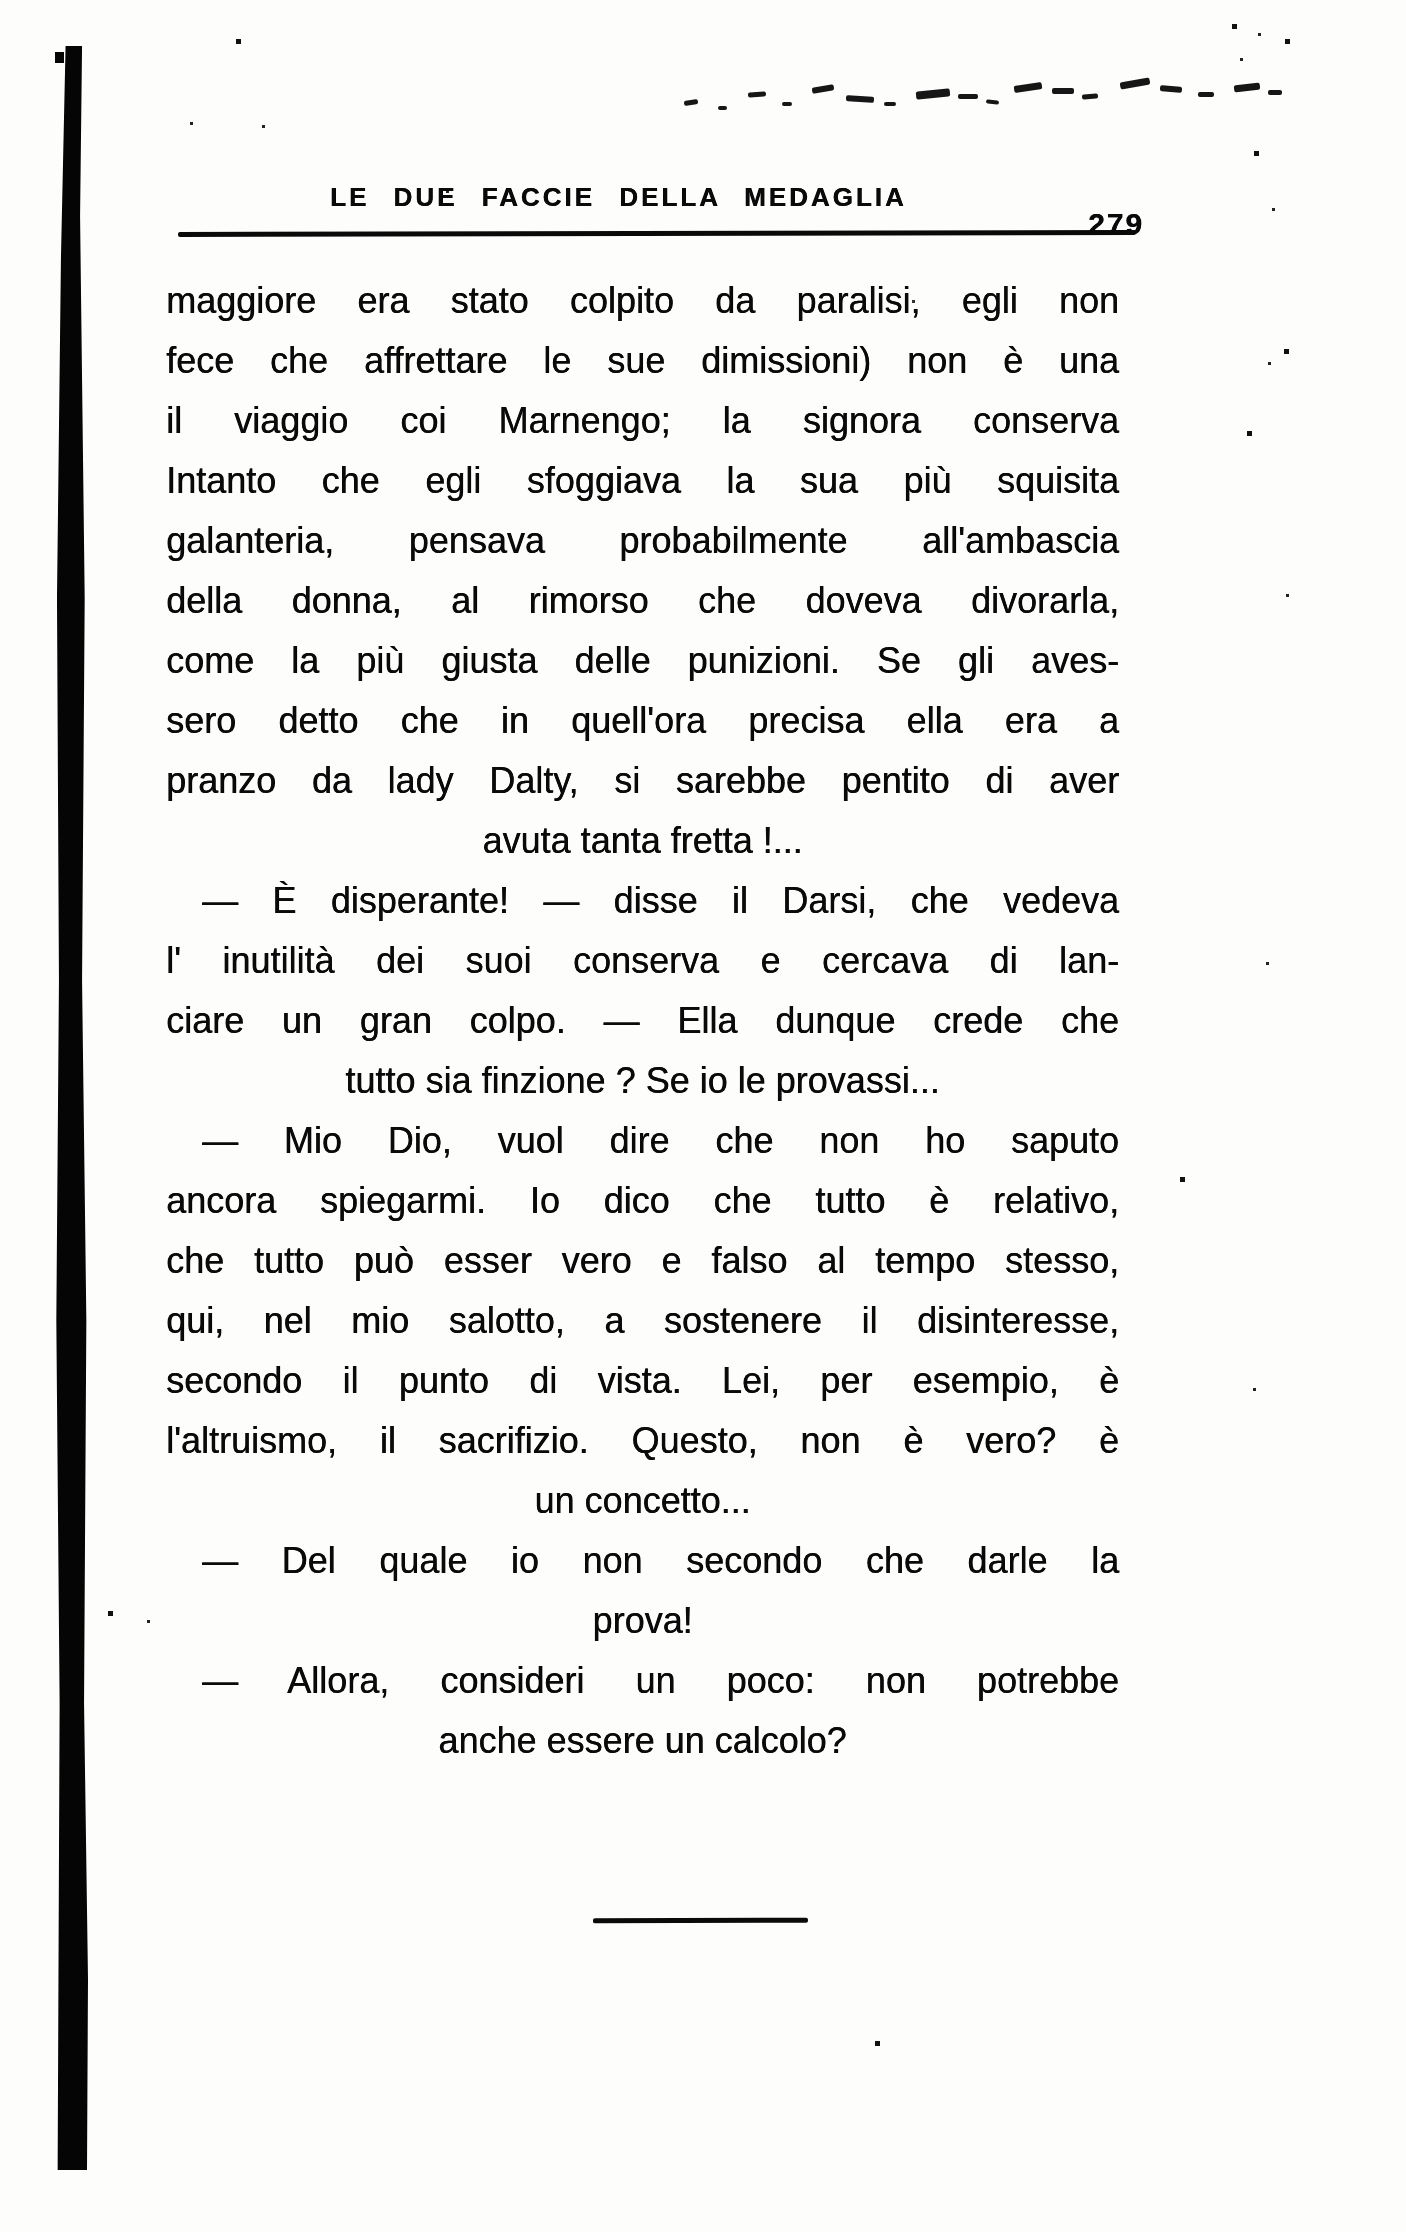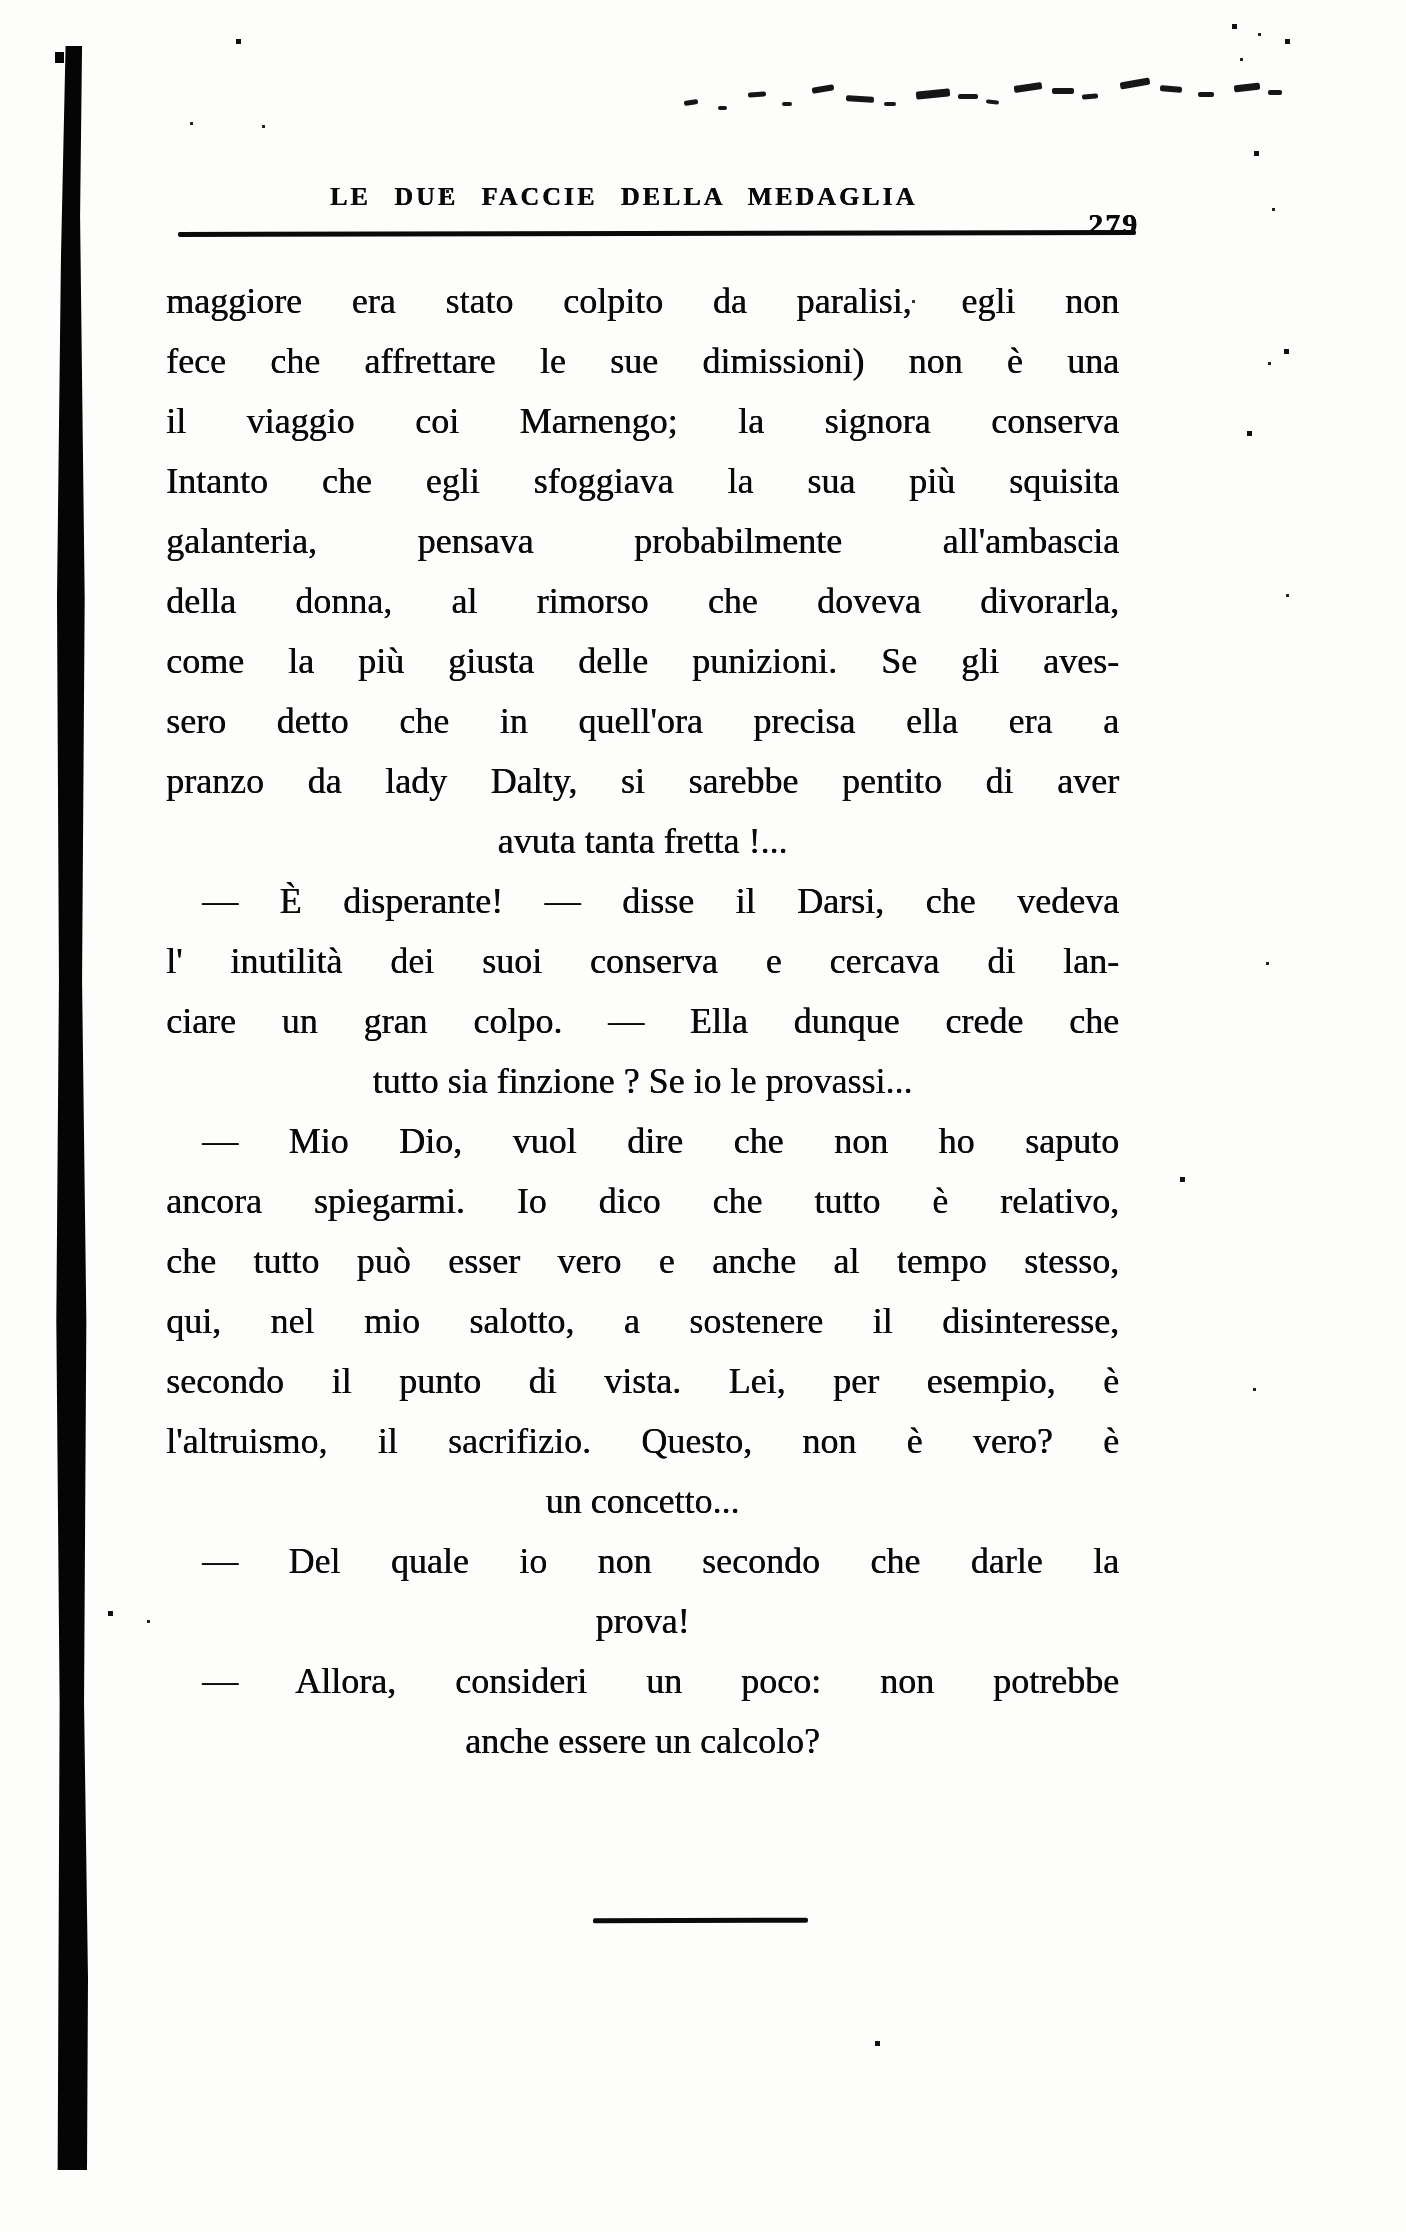--- a/index.html
+++ b/index.html
@@ -2,21 +2,21 @@
 <html><head>
 <meta charset="utf-8">
 <style>
   html,body{margin:0;padding:0;background:#e8e8e8;}
   .page{
     position:relative;
     width:1406px;height:2232px;
     margin:0 auto;
     background:#fdfdfc;
     overflow:hidden;
-    font-family:Liberation Serif, serif;
+    font-family:Liberation Sans, sans-serif;
     color:#0a0a0a;
   }
   
   .gutter-bar{
     position:absolute;left:55px;top:46px;width:33px;height:2124px;
     background:#050505;
     clip-path:polygon(32% 0%,82% 0%,76% 8%,90% 26%,82% 44%,95% 60%,88% 78%,100% 91%,97% 100%,8% 100%,14% 78%,4% 60%,12% 44%,6% 26%,18% 10%);
   }
   .gutter-head{
     position:absolute;left:55px;top:52px;width:9px;height:11px;background:#050505;
@@ -112,21 +112,21 @@
       <div class="line just">come la più giusta delle punizioni. Se gli aves-</div>
       <div class="line just">sero detto che in quell'ora precisa ella era a</div>
       <div class="line just">pranzo da lady Dalty, si sarebbe pentito di aver</div>
       <div class="line">avuta tanta fretta !...</div>
       <div class="line indent just">— È disperante! — disse il Darsi, che vedeva</div>
       <div class="line just">l' inutilità dei suoi conserva e cercava di lan-</div>
       <div class="line just">ciare un gran colpo. — Ella dunque crede che</div>
       <div class="line">tutto sia finzione ? Se io le provassi...</div>
       <div class="line indent just">— Mio Dio, vuol dire che non ho saputo</div>
       <div class="line just">ancora spiegarmi. Io dico che tutto è relativo,</div>
-      <div class="line just">che tutto può esser vero e anche al tempo stesso,</div>
+      <div class="line just">che tutto può esser vero e falso al tempo stesso,</div>
       <div class="line just">qui, nel mio salotto, a sostenere il disinteresse,</div>
       <div class="line just">secondo il punto di vista. Lei, per esempio, è</div>
       <div class="line just">l'altruismo, il sacrifizio. Questo, non è vero? è</div>
       <div class="line">un concetto...</div>
       <div class="line indent just">— Del quale io non secondo che darle la</div>
       <div class="line">prova!</div>
       <div class="line indent just">— Allora, consideri un poco: non potrebbe</div>
       <div class="line">anche essere un calcolo?</div>
     </div>
 

